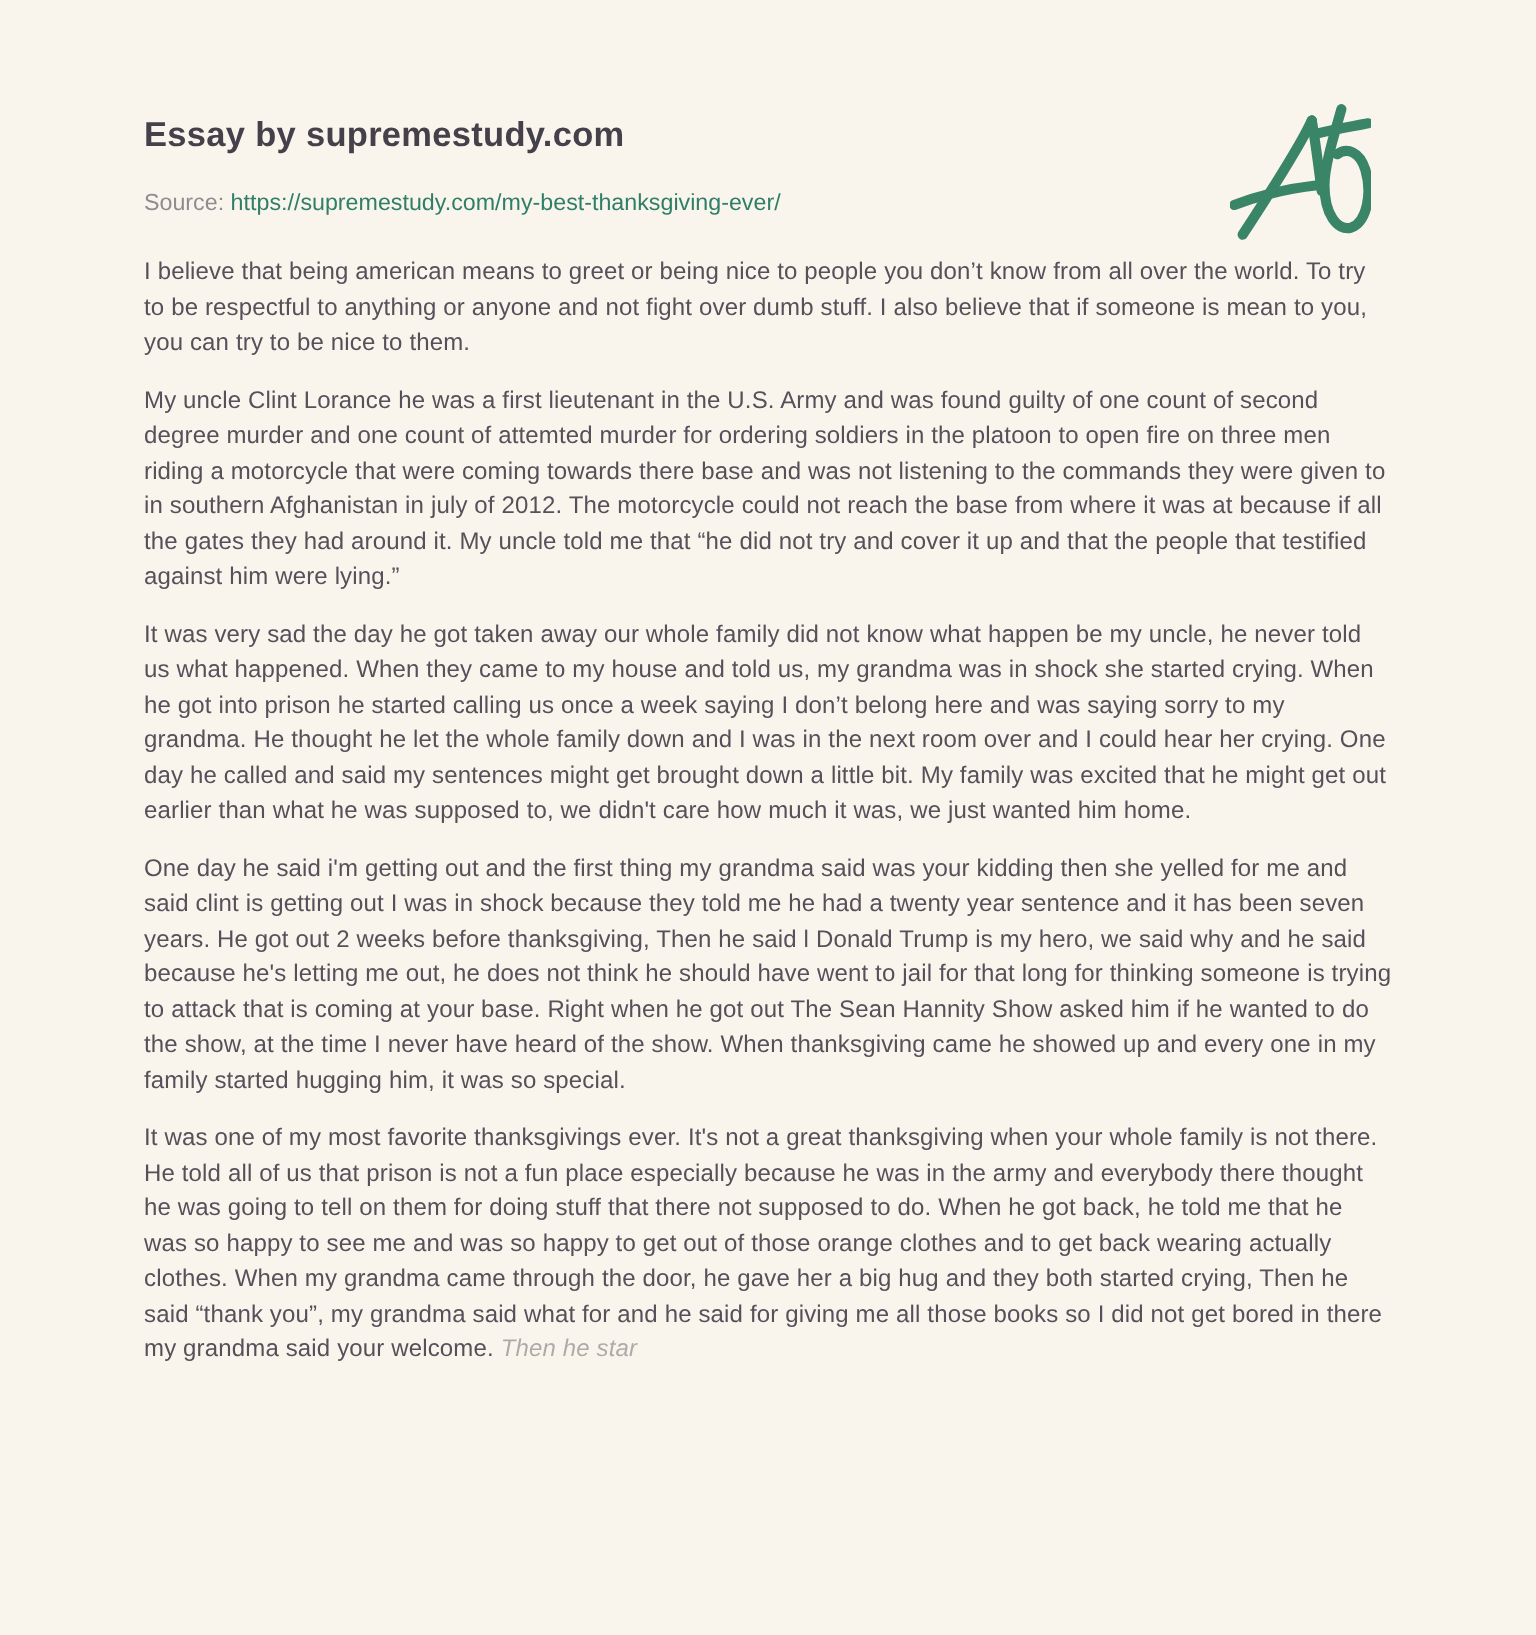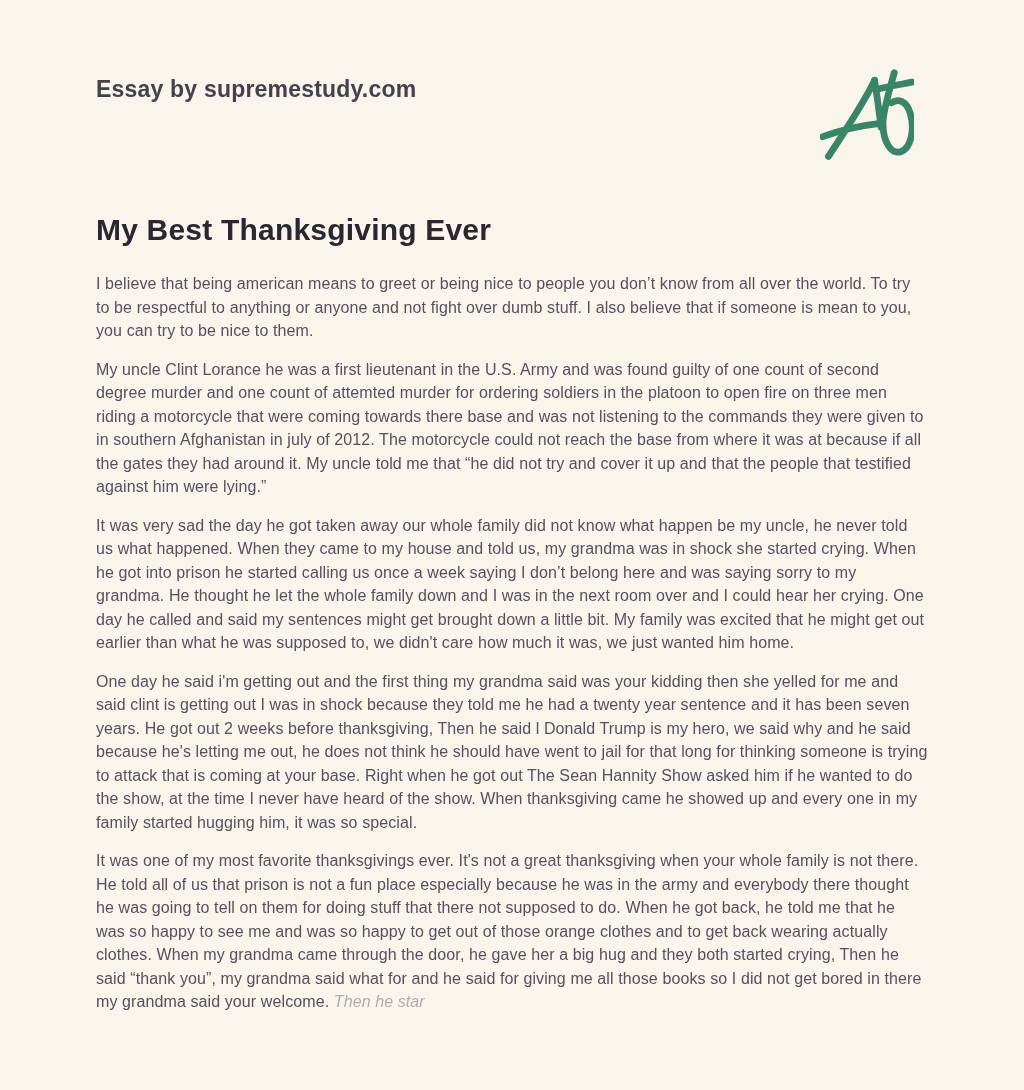--- a/index.html
+++ b/index.html
@@ -58,37 +58,40 @@
   .para.first { margin-top: 25px; }
   .fade-tail { opacity: 0.45; font-style: italic; }
 </style>
 </head>
 <body>
 
 <div class="page">
 
   <h2 class="byline">Essay by supremestudy.com</h2>
 
+  <p class="source-row">
+    <span>Source:</span>
+    <a href="#">https://supremestudy.com/my-best-thanksgiving-ever/</a>
+  </p>
 
   <div class="logo">
     <svg viewBox="0 0 100 100" fill="none" stroke="#3A8468" stroke-width="7.2" stroke-linecap="round" stroke-linejoin="round">
 
       <path d="M58 12 C50 30 28 64 9 93"></path>
 
       <path d="M3 72 C24 64 44 60 62 58"></path>
 
       <path d="M58 12 C61 30 63 46 65 62"></path>
 
       <path d="M79 4 C74 22 67 44 67 58 C67 78 76 91 86 88 C97 84 101 64 96 47 C92 34 83 31 76 36"></path>
 
       <path d="M63 21 C75 18 88 16 98 14"></path>
     </svg>
   </div>
 
-  <h1 class="essay-title">My Best Thanksgiving Ever</h1>
 
   <div id="essay-body">
       <p class="para first">I believe that being american means to greet or being nice to people you don’t know from all over the world. To try to be respectful to anything or anyone and not fight over dumb stuff. I also believe that if someone is mean to you, you can try to be nice to them.</p>
       <p class="para">My uncle Clint Lorance he was a first lieutenant in the U.S. Army and was found guilty of one count of second degree murder and one count of attemted murder for ordering soldiers in the platoon to open fire on three men riding a motorcycle that were coming towards there base and was not listening to the commands they were given to in southern Afghanistan in july of 2012. The motorcycle could not reach the base from where it was at because if all the gates they had around it. My uncle told me that “he did not try and cover it up and that the people that testified against him were lying.”</p>
       <p class="para">It was very sad the day he got taken away our whole family did not know what happen be my uncle, he never told us what happened. When they came to my house and told us, my grandma was in shock she started crying. When he got into prison he started calling us once a week saying I don’t belong here and was saying sorry to my grandma. He thought he let the whole family down and I was in the next room over and I could hear her crying. One day he called and said my sentences might get brought down a little bit. My family was excited that he might get out earlier than what he was supposed to, we didn't care how much it was, we just wanted him home.</p>
       <p class="para">One day he said i'm getting out and the first thing my grandma said was your kidding then she yelled for me and said clint is getting out I was in shock because they told me he had a twenty year sentence and it has been seven years. He got out 2 weeks before thanksgiving, Then he said l Donald Trump is my hero, we said why and he said because he's letting me out, he does not think he should have went to jail for that long for thinking someone is trying to attack that is coming at your base. Right when he got out The Sean Hannity Show asked him if he wanted to do the show, at the time I never have heard of the show. When thanksgiving came he showed up and every one in my family started hugging him, it was so special.</p>
     </div>
 
   <p class="para">
     <span>It was one of my most favorite thanksgivings ever. It's not a great thanksgiving when your whole family is not there. He told all of us that prison is not a fun place especially because he was in the army and everybody there thought he was going to tell on them for doing stuff that there not supposed to do. When he got back, he told me that he was so happy to see me and was so happy to get out of those orange clothes and to get back wearing actually clothes. When my grandma came through the door, he gave her a big hug and they both started crying, Then he said “thank you”, my grandma said what for and he said for giving me all those books so I did not get bored in there my grandma said your welcome.</span>

